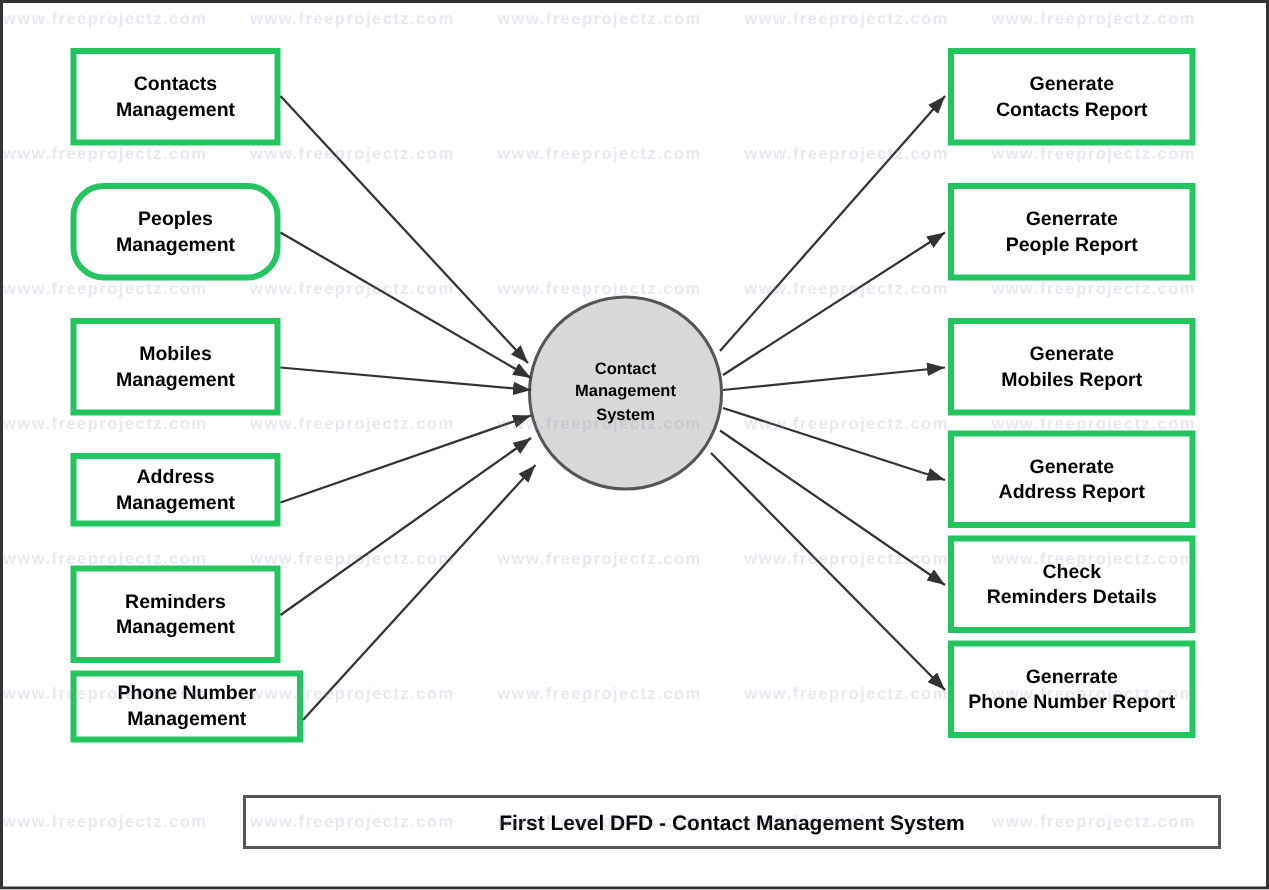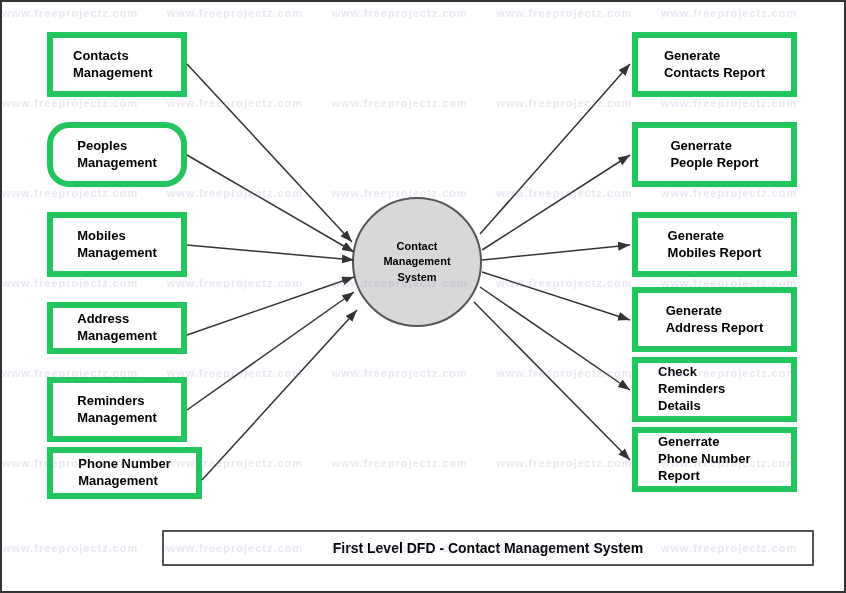--- a/index.html
+++ b/index.html
@@ -30,29 +30,29 @@
       pointer-events: none;
       z-index: 10;
       letter-spacing: 1px;
       font-weight: bold;
     }
 
     
     .box {
       position: absolute;
       background: #fff;
-      border: 6px solid #22c55e;
-      text-align: left;
+      border: 4px solid #22c55e;
+      text-align: center;
       font-size: 13px;
       font-weight: bold;
       line-height: 1.3;
       display: flex;
       align-items: center;
       justify-content: center;
-      padding: 20px;
+      padding: 8px;
     }
 
     
     .center-circle {
       position: absolute;
       width: 130px;
       height: 130px;
       border-radius: 50%;
       background: #d8d8d8;
       border: 2px solid #555;

